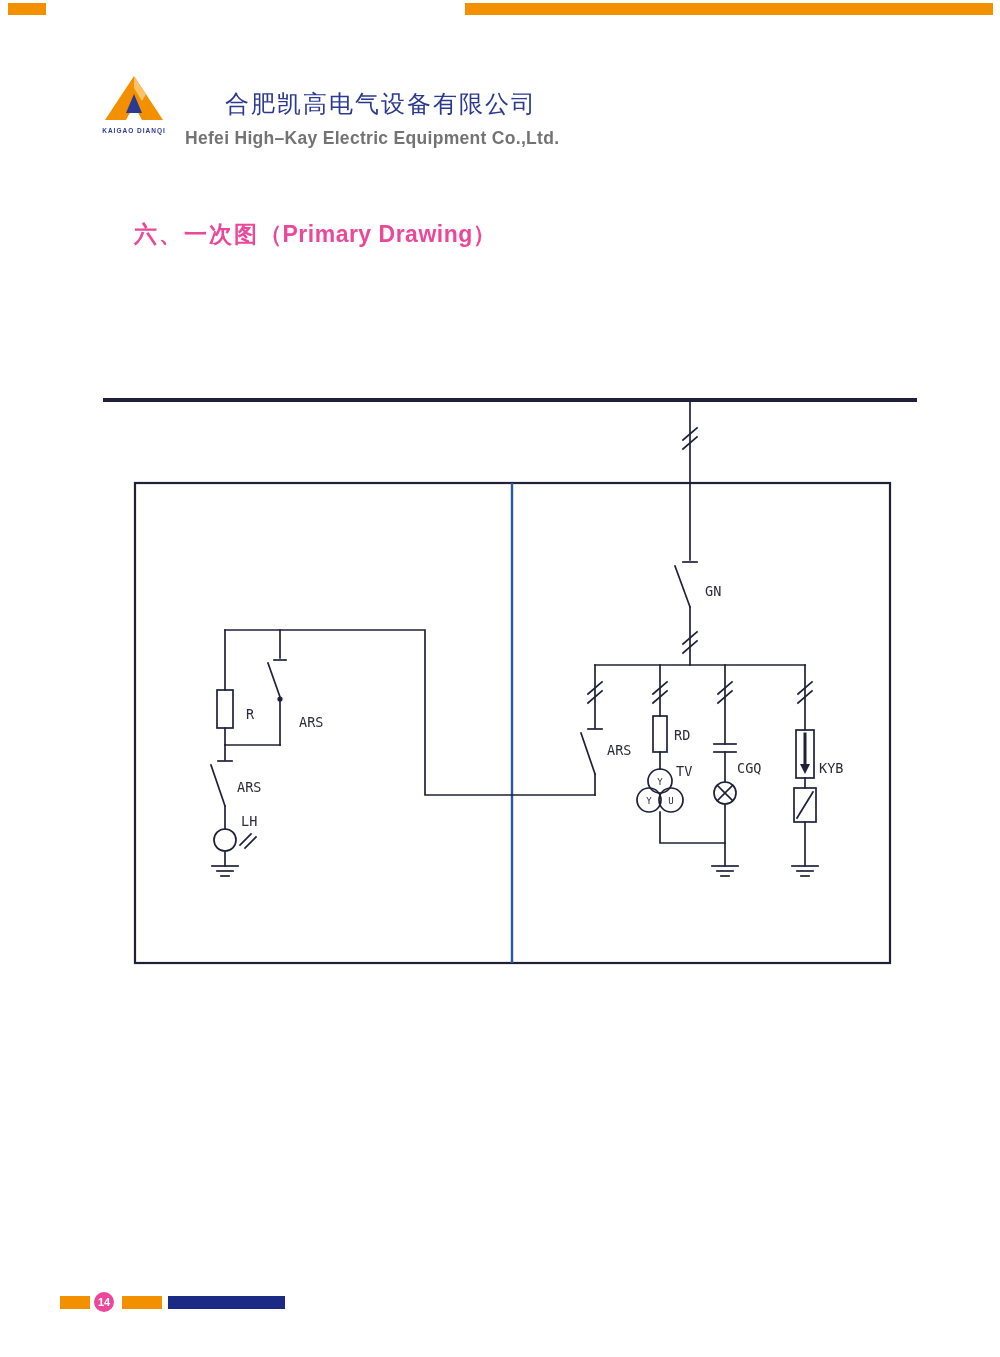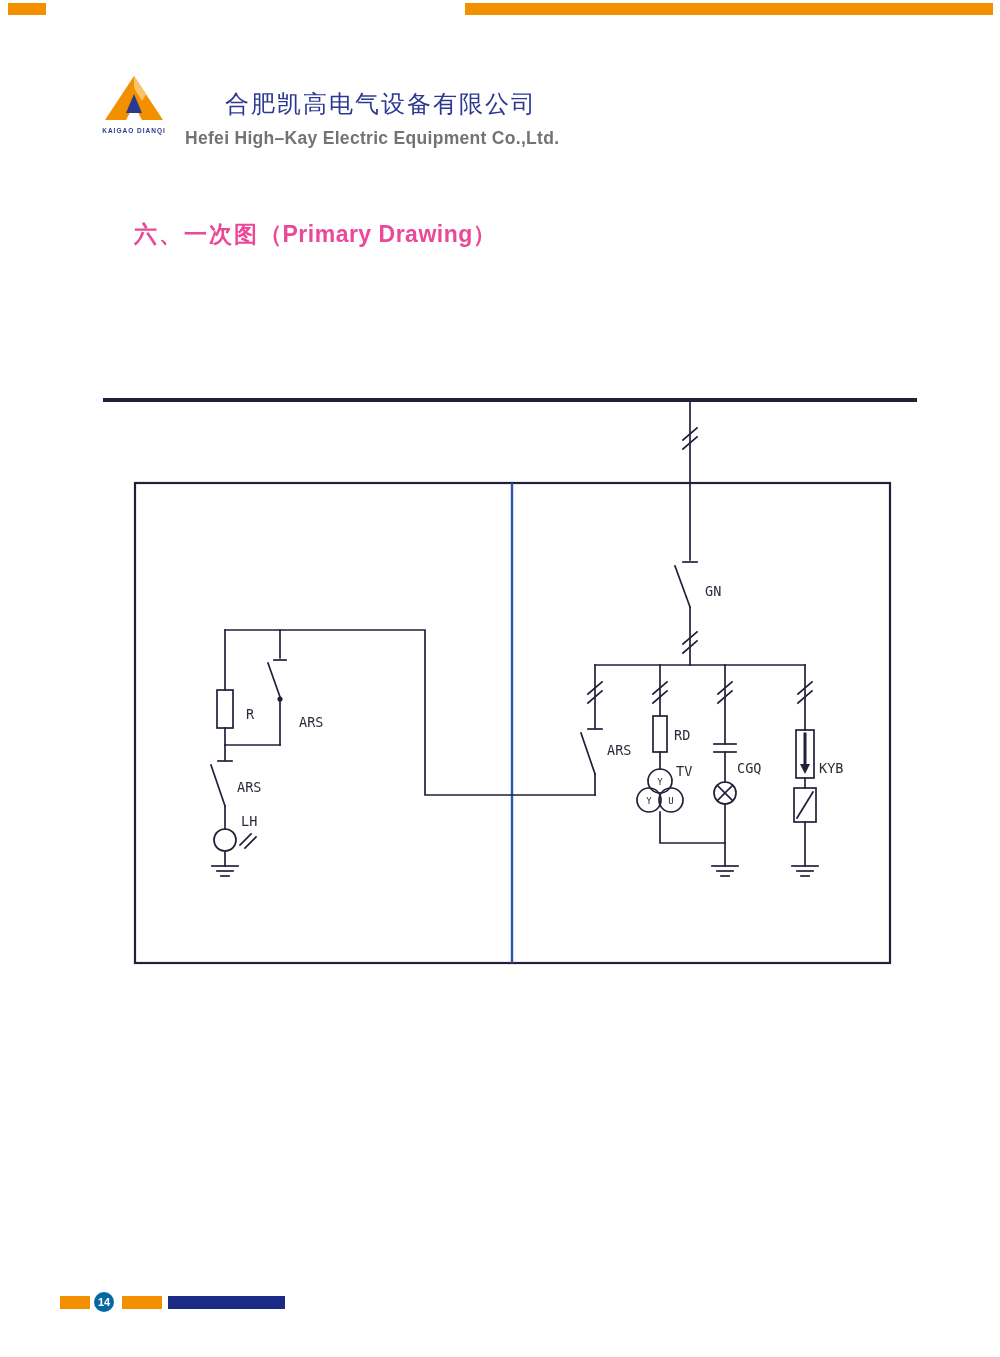--- a/index.html
+++ b/index.html
@@ -26,21 +26,21 @@
 
   svg.circuit { position:absolute; left:0; top:0; }
   svg.circuit text { font-family:"DejaVu Sans Mono", monospace; font-size:13.5px; fill:#2B2B3A; }
   svg.circuit text.wind { font-size:9px; text-anchor:middle; }
 
   .footer-accent { position:absolute; top:1296px; height:13px; background:#F39000; }
   .footer-accent.a1 { left:60px;  width:30px; }
   .footer-accent.a2 { left:122px; width:40px; }
   .footer-navy { position:absolute; top:1296px; left:168px; width:117px; height:13px; background:#1B2B85; }
   .page-badge { position:absolute; left:94px; top:1292px; width:20px; height:20px; border-radius:50%;
-                background:#0369a1; color:#fff; font-size:11px; font-weight:bold;
+                background:#ec4899; color:#fff; font-size:11px; font-weight:bold;
                 text-align:center; line-height:20px; }
 </style>
 </head>
 <body>
 
 <div>
 
   <div class="accent top-left"></div>
   <div class="accent top-right"></div>
 

